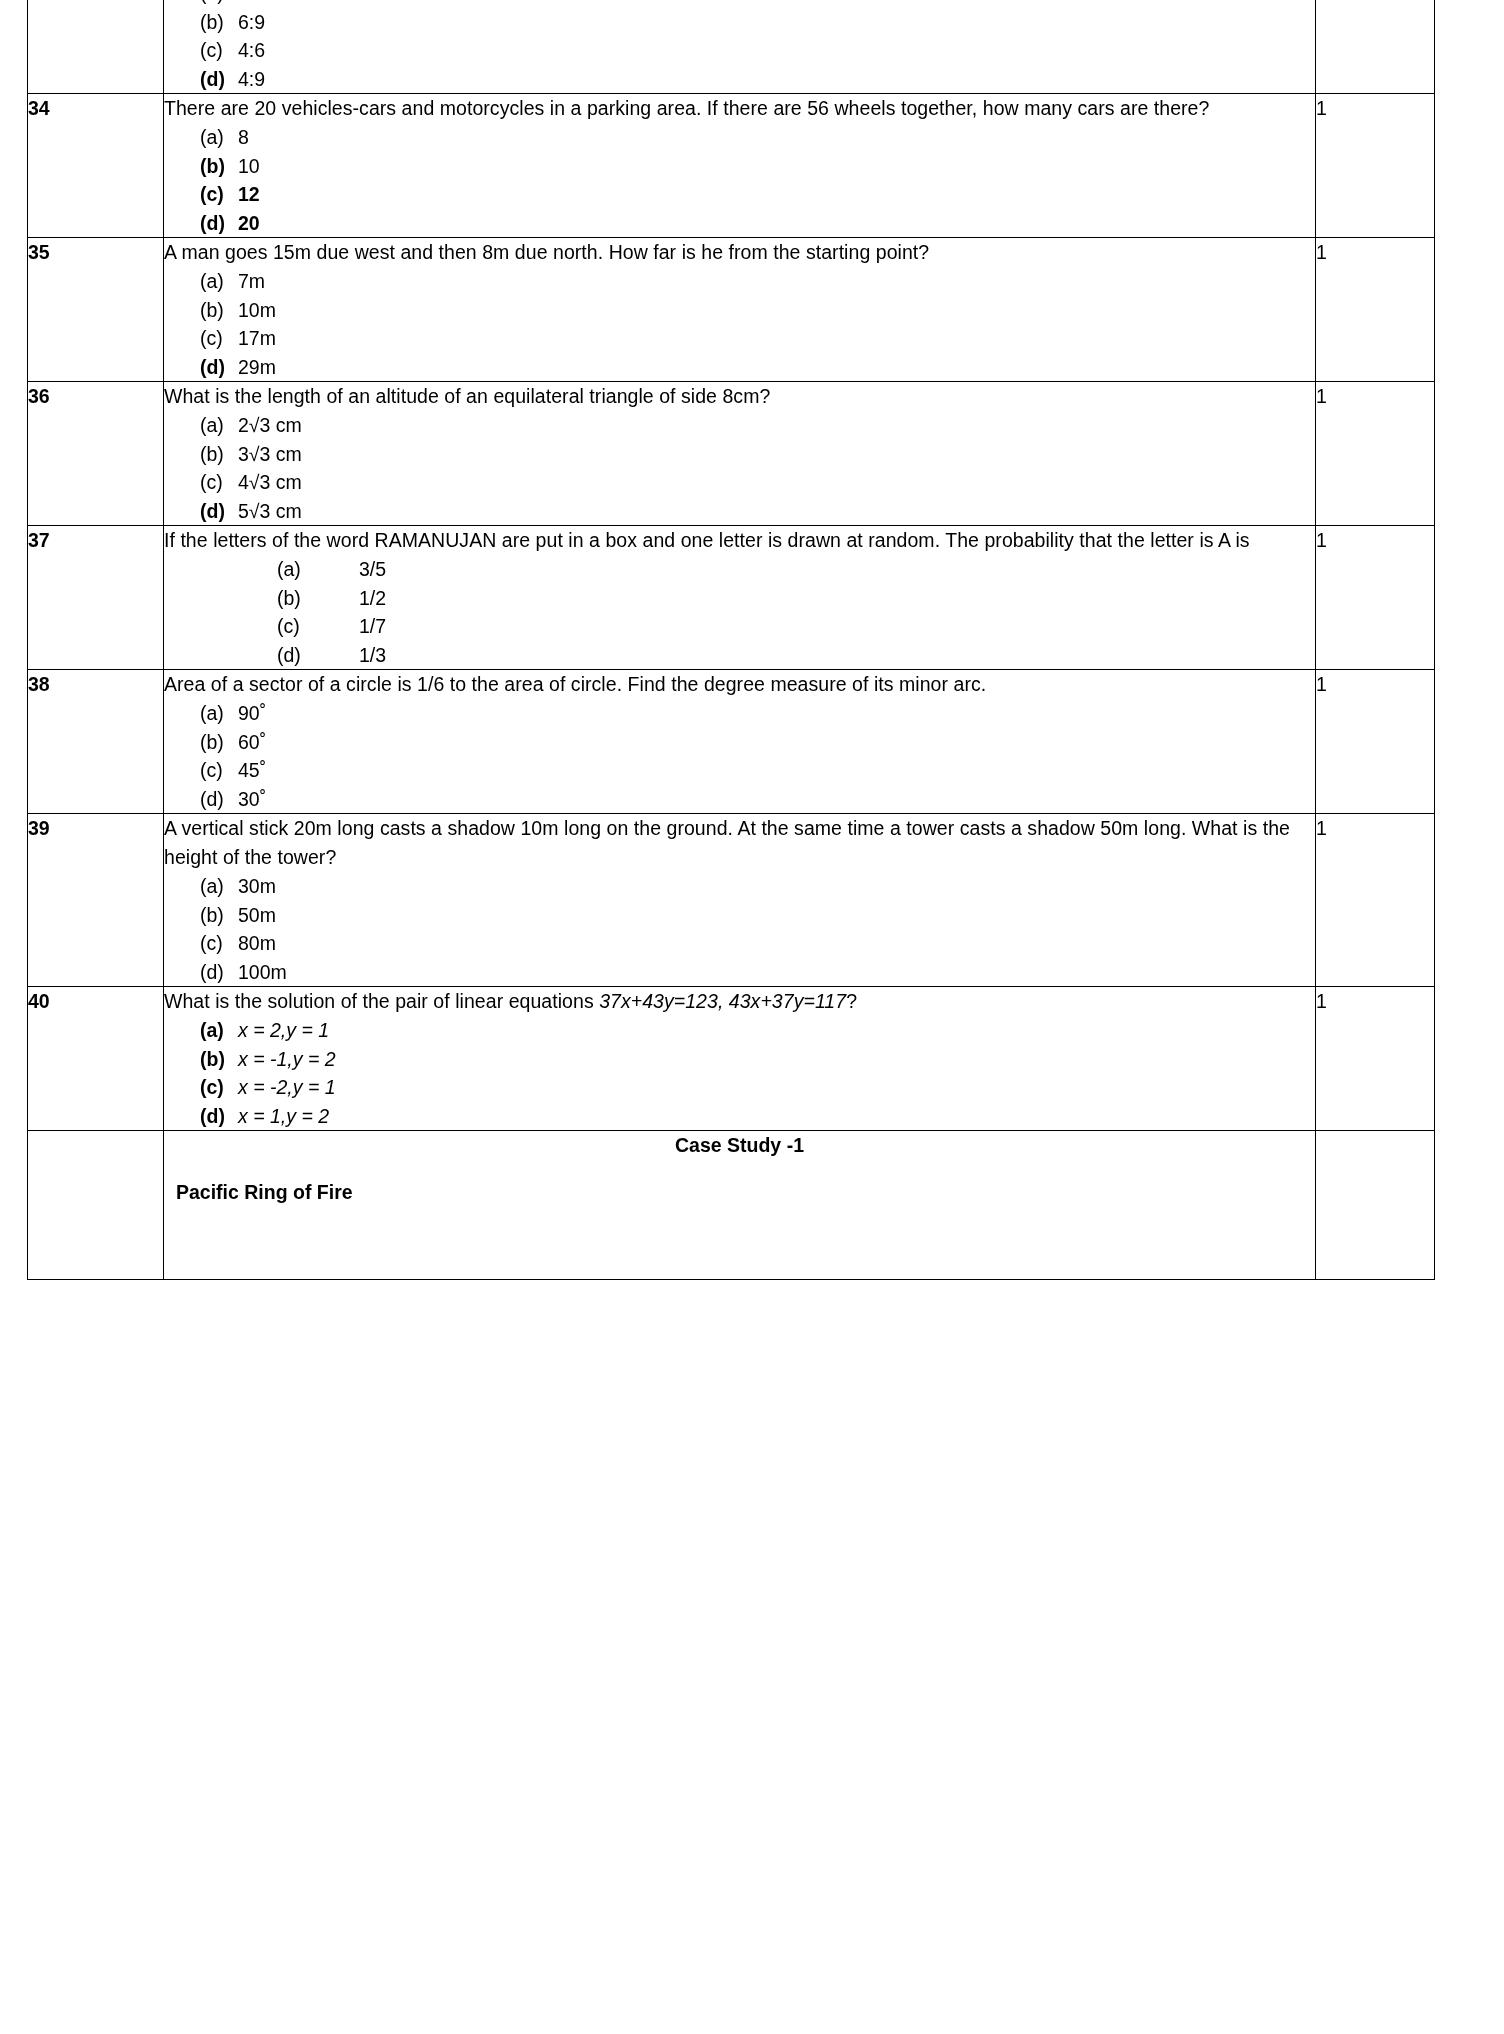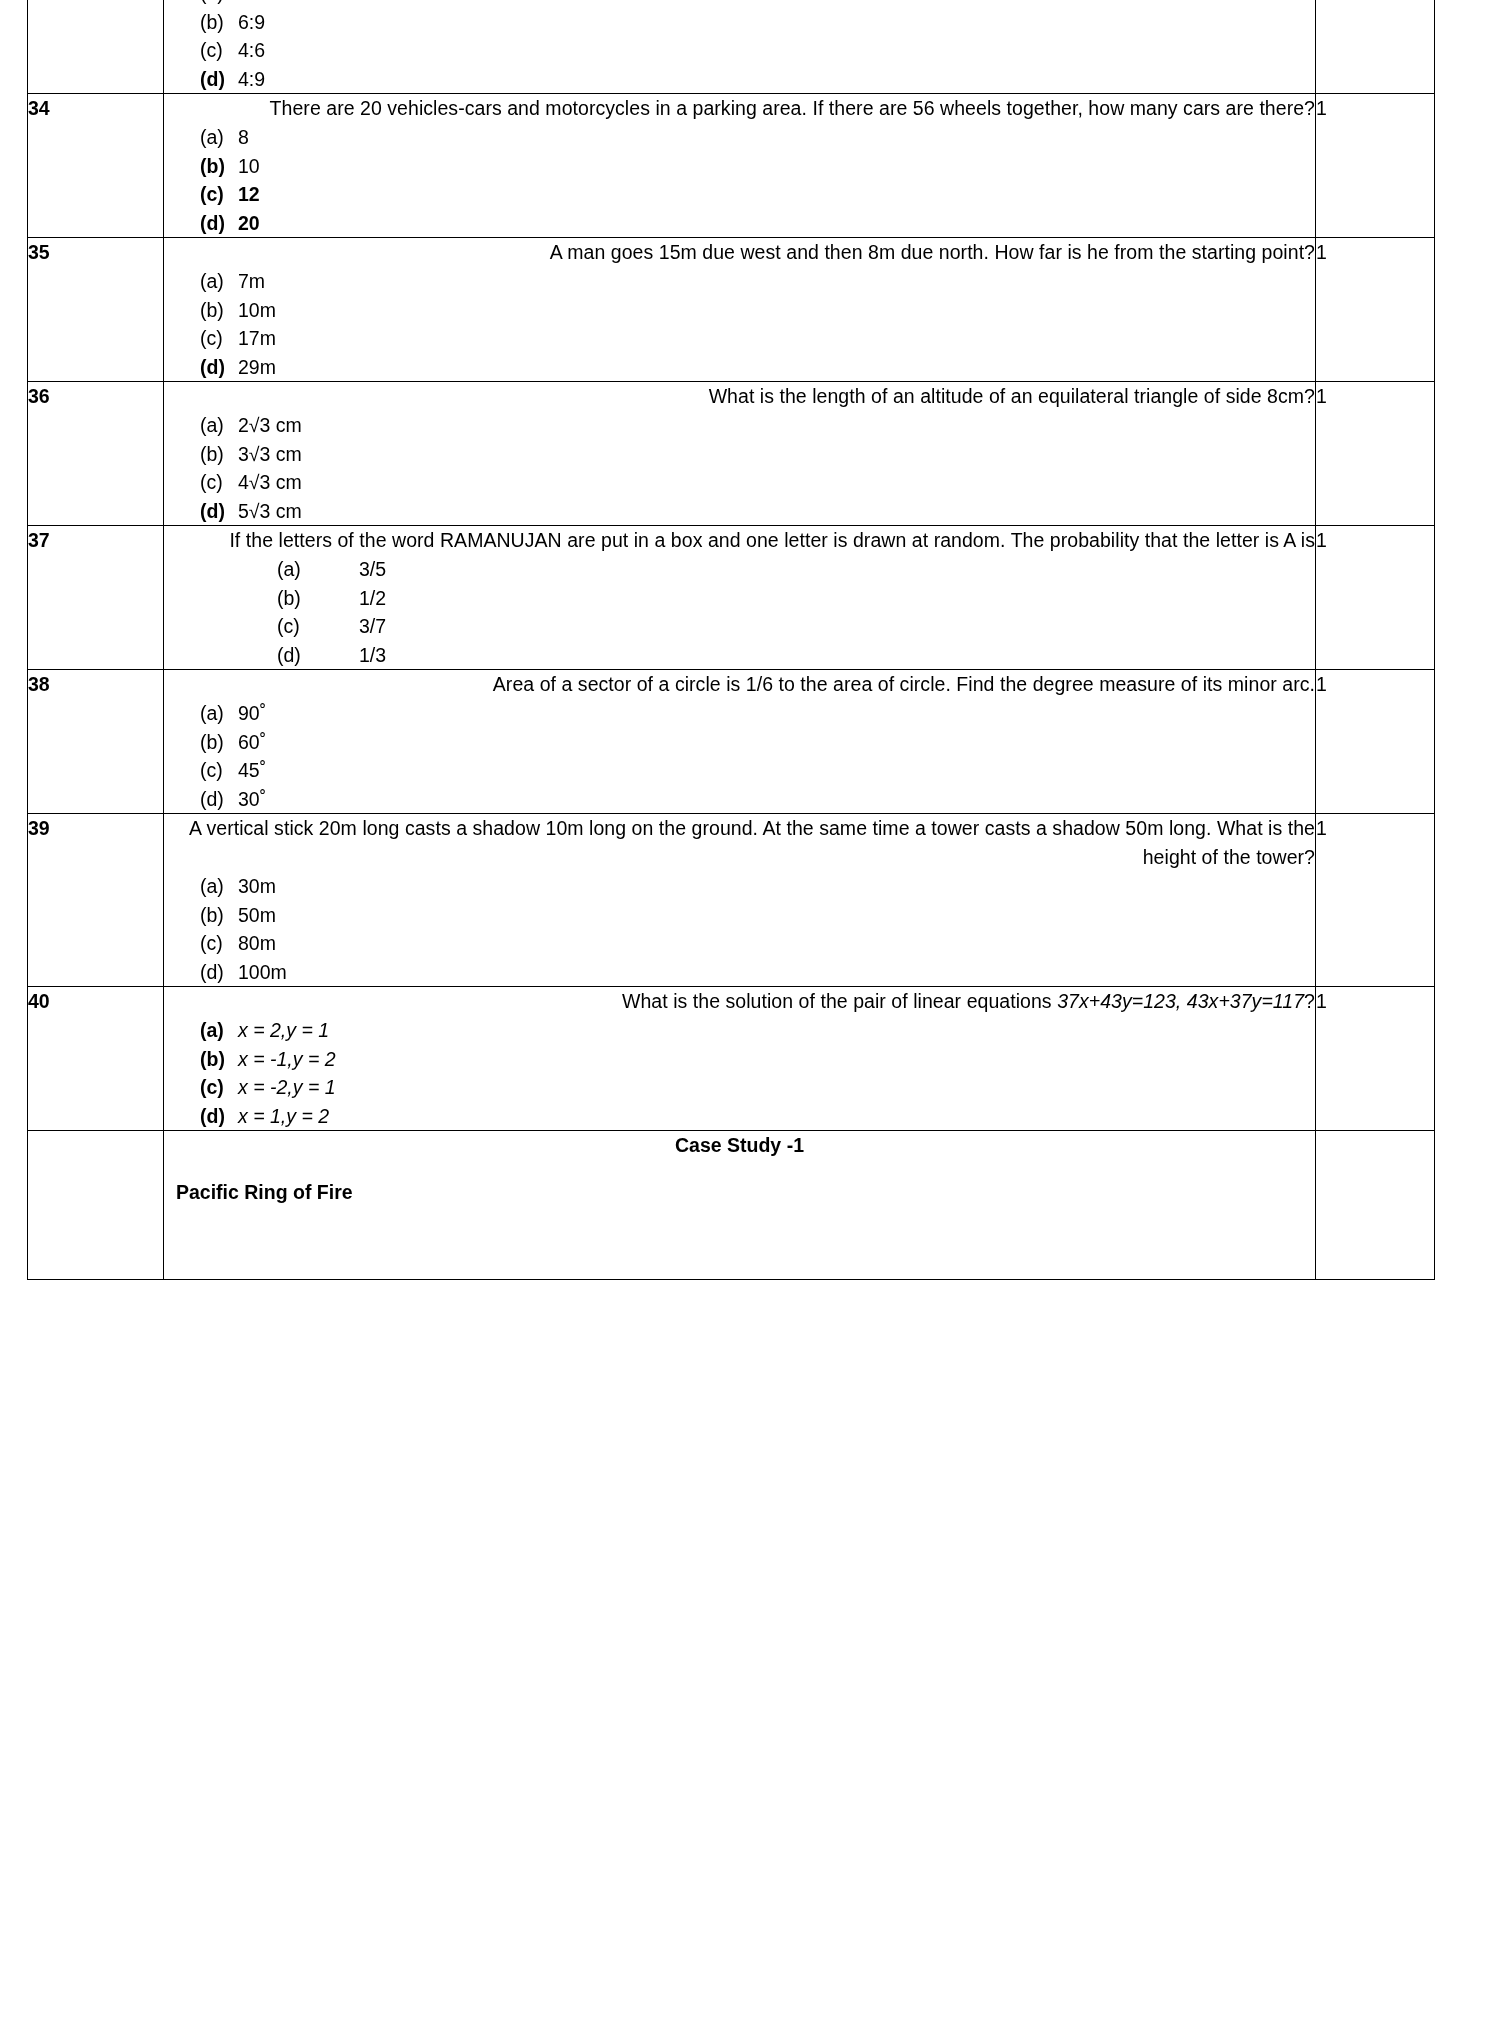--- a/index.html
+++ b/index.html
@@ -48,21 +48,20 @@
   }
   .mark{
     font-size:19.5px;
     padding:8px 0 10px 11px;
     line-height:28px;
   }
   .stem{
     display:block;
     line-height:29px;
     letter-spacing:0.05px;
-    text-align:right;
   }
   .opts{
     margin:0;
     padding:0;
     list-style:none;
   }
   .opts li{
     display:block;
     line-height:28.5px;
     white-space:pre;
@@ -172,21 +171,21 @@
           </td>
           <td class="mark">1</td>
         </tr>
         <tr>
           <td class="qnum">37</td>
           <td class="qbody">
             <span class="stem">If the letters of the word RAMANUJAN are put in a box and one letter is drawn at random. The probability that the letter is A is</span>
             <ul class="opts">
               <li class="indent-b"><span class="lbl w-wide">(a)</span><span class="val">3/5</span></li>
               <li class="indent-b"><span class="lbl w-wide">(b)</span><span class="val">1/2</span></li>
-              <li class="indent-b"><span class="lbl w-wide">(c)</span><span class="val">3/7</span></li>
+              <li class="indent-b"><span class="lbl w-wide">(c)</span><span class="val">1/7</span></li>
               <li class="indent-b"><span class="lbl w-wide">(d)</span><span class="val">1/3</span></li>
             </ul>
           </td>
           <td class="mark">1</td>
         </tr>
         <tr>
           <td class="qnum">38</td>
           <td class="qbody">
             <span class="stem">Area of a sector of a circle is 1/6 to the area of circle. Find the degree measure of its minor arc.</span>
             <ul class="opts">

